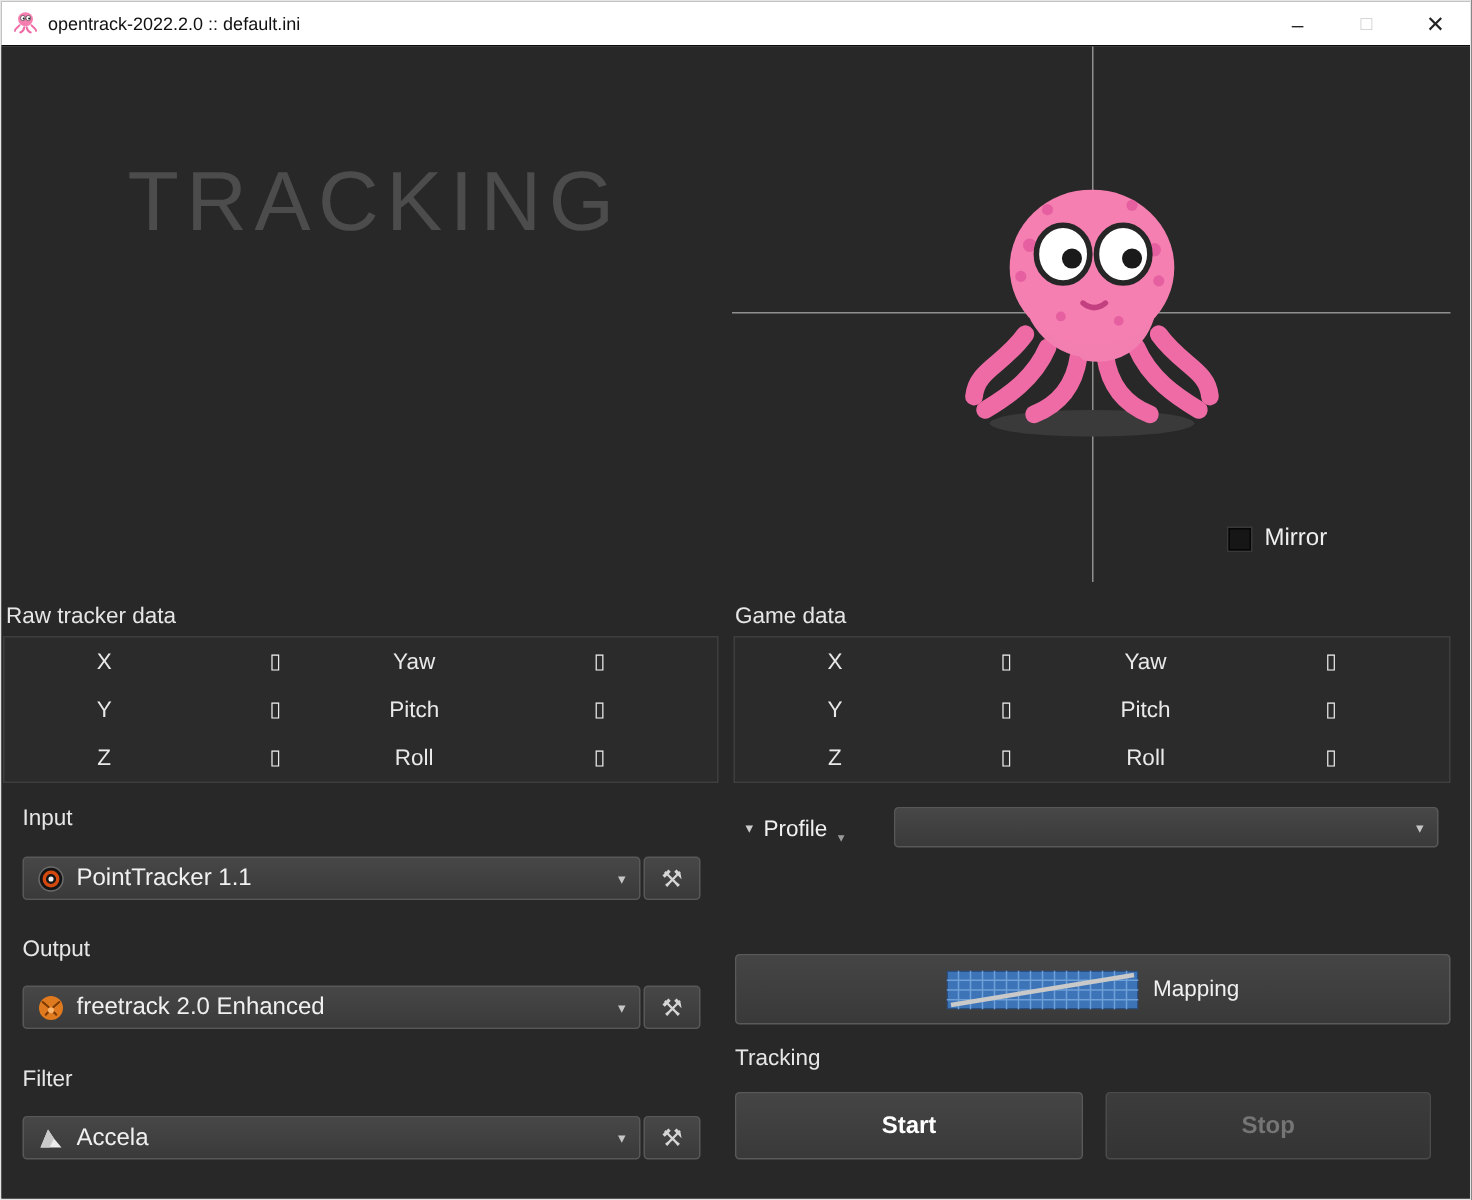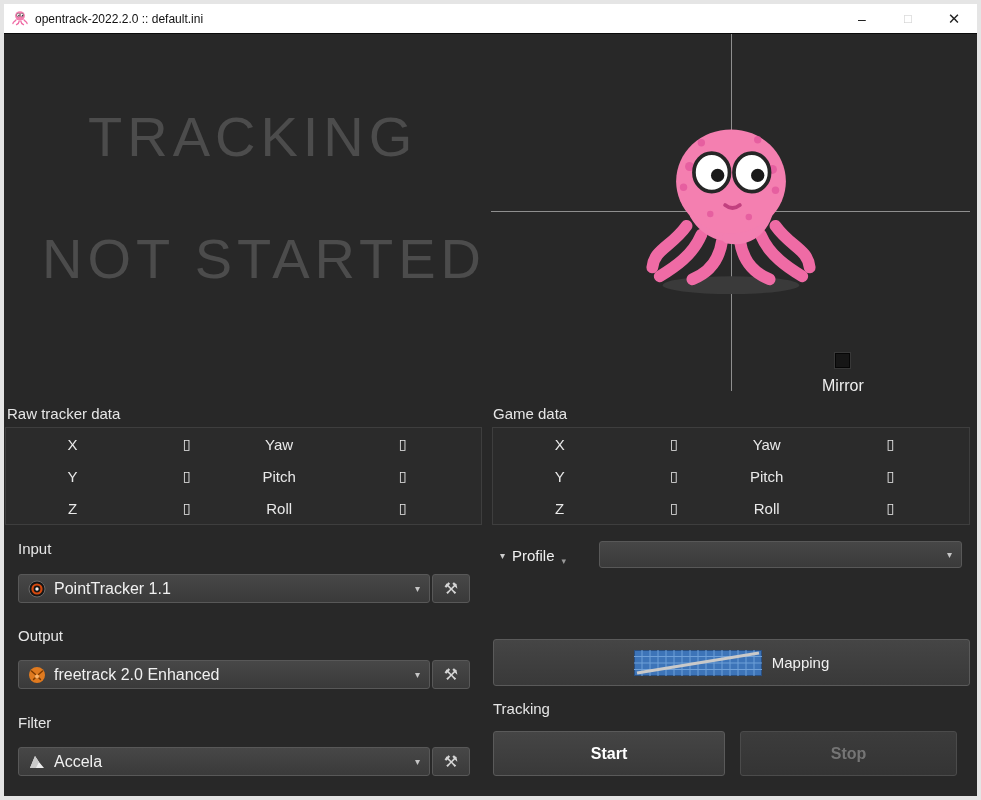--- a/index.html
+++ b/index.html
@@ -1,18 +1,18 @@
 <!DOCTYPE html>
 <html><head>
 <meta charset="utf-8">
 <style>
   *{box-sizing:border-box;margin:0;padding:0}
   html,body{width:981px;height:800px}
   body{font-family:"Liberation Sans",sans-serif;background:#282828;position:relative;overflow:hidden}
-  .window{position:absolute;inset:0;border:4px solid #e5e5e5}
+  .window{position:absolute;inset:0;border:1px solid #e5e5e5}
   
   .titlebar{position:absolute;top:0;left:0;right:0;height:30px;background:#ffffff;display:flex;align-items:center;padding-left:8px;gap:7px;border-bottom:1px solid #0a0a0a}
   .app-icon{display:flex;align-items:center}
   .title-text{font-size:12px;color:#111;flex:1;white-space:nowrap}
   .win-controls{display:flex;height:100%}
   .wc{width:46px;height:100%;display:flex;align-items:center;justify-content:center;font-size:14px;color:#222;cursor:pointer}
   .wc.max{color:#cbcbcb;font-size:13px}
   .wc.close{font-size:15px}
   
   .content{position:absolute;top:30px;left:0;right:0;bottom:0;background:#282828;color:#e6e6e6}
@@ -67,21 +67,20 @@
     <div class="win-controls">
       <span class="wc min">–</span>
       <span class="wc max">□</span>
       <span class="wc close">✕</span>
     </div>
   </div>
 
   <div class="content">
 
     <div class="watermark" style="left:84px;top:70px;">TRACKING</div>
-    <div class="watermark" style="left:38px;top:192px;">NOT STARTED</div>
 
     <div class="crossline" style="left:727px;top:0;width:1px;height:357px;"></div>
     <div class="crossline" style="left:487px;top:177px;width:479px;height:1px;"></div>
 
     <span class="octo" style="left:638px;top:86px;">
       <svg width="178" height="182" viewBox="0 0 120 120">
         <ellipse cx="60" cy="110" rx="46" ry="6" fill="#3a3a3a"></ellipse>
         <g fill="none" stroke="#ef6ba5" stroke-width="8" stroke-linecap="round">
           <path d="M30 70 C20 84, 8 86, 7 98"></path>
           <path d="M40 76 C34 90, 22 98, 12 104"></path>
@@ -106,21 +105,21 @@
             <circle cx="72" cy="64" r="2.2"></circle>
         </g>
         <ellipse cx="47" cy="34" rx="12" ry="13" fill="#ffffff" stroke="#262626" stroke-width="2.5"></ellipse>
         <ellipse cx="74" cy="34" rx="12" ry="13" fill="#ffffff" stroke="#262626" stroke-width="2.5"></ellipse>
         <circle cx="51" cy="36" r="4.5" fill="#1a1a1a"></circle>
         <circle cx="78" cy="36" r="4.5" fill="#1a1a1a"></circle>
         <path d="M56 56 q5 4 10 0" stroke="#c2407f" stroke-width="2.5" fill="none" stroke-linecap="round"></path>
       </svg>
     </span>
 
-    <div class="mirror" style="left:818px;top:319px;flex-direction:column;">
+    <div class="mirror" style="left:818px;top:319px;">
       <span class="checkbox"></span>
       <span class="mirror-label">Mirror</span>
     </div>
 
     <div class="seclabel" style="left:3px;top:371px;">Raw tracker data</div>
     <div class="seclabel" style="left:489px;top:371px;">Game data</div>
 
     <div class="datatable" style="left:1px;top:393px;width:477px;">
       <div class="drow">
         <span class="dlab">X</span>

